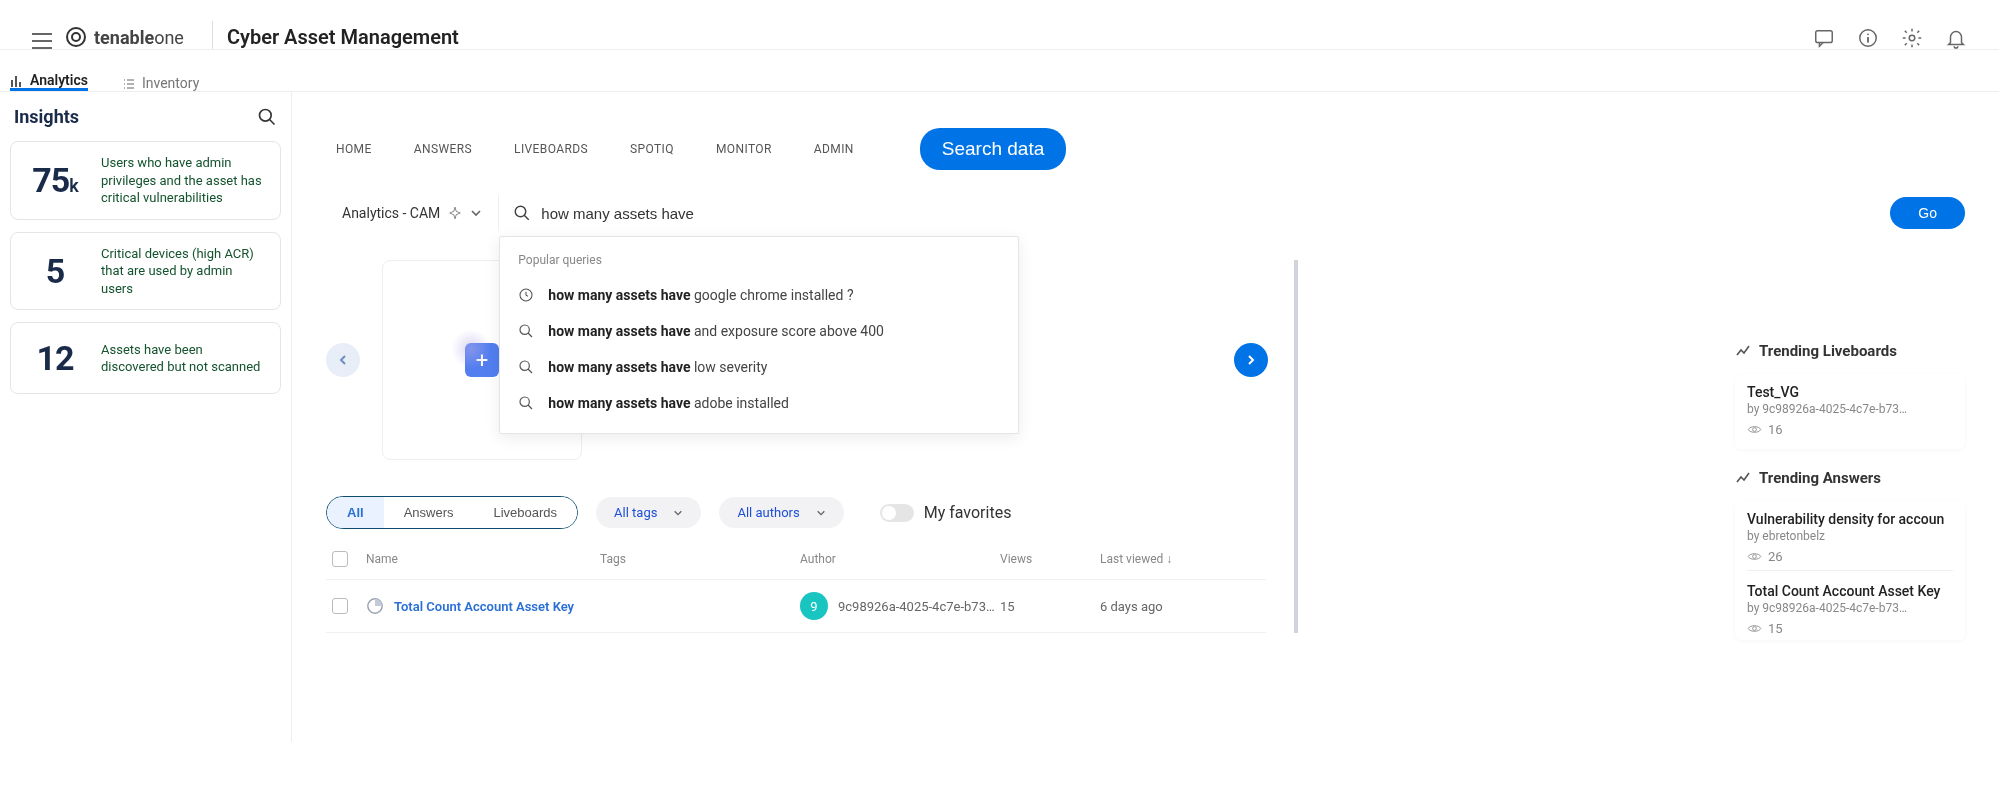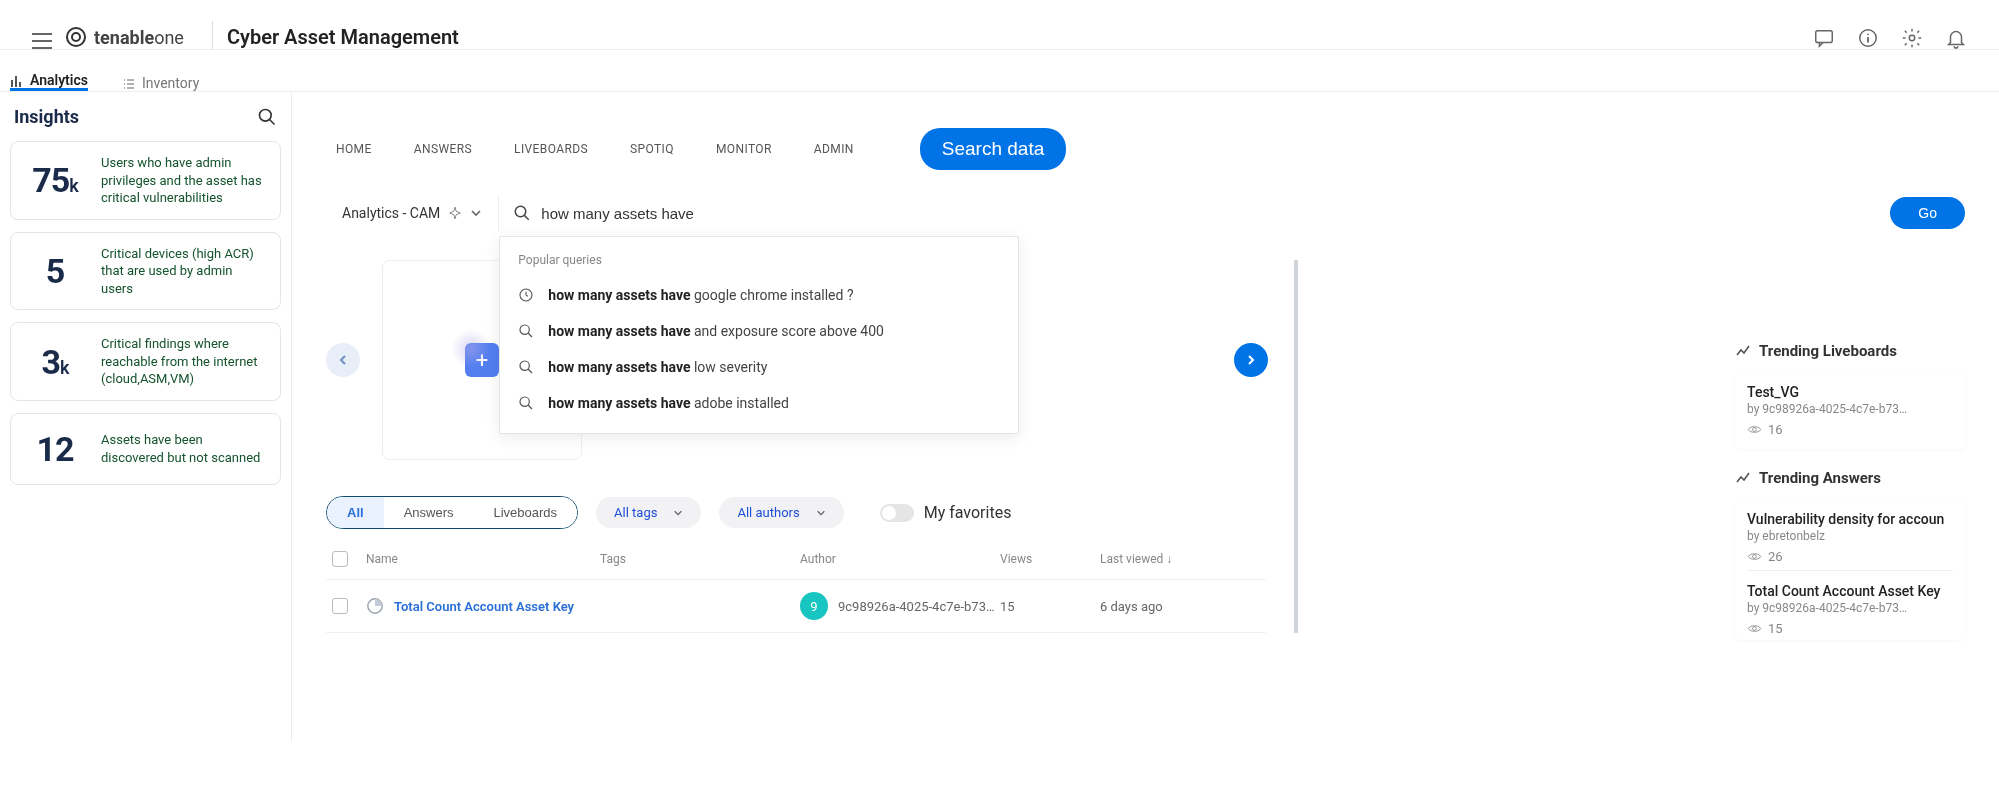--- a/index.html
+++ b/index.html
@@ -159,24 +159,20 @@
     <div id="insight-list">
         <div class="insight-card">
           <div class="insight-num">75<small>k</small></div>
   <div class="insight-text">Users who have admin privileges and the asset has critical vulnerabilities</div>
         </div>
         <div class="insight-card">
           <div class="insight-num">5<small></small></div>
   <div class="insight-text">Critical devices (high ACR) that are used by admin users</div>
         </div>
         <div class="insight-card">
-          <div class="insight-num">3<small>k</small></div>
-  <div class="insight-text">Critical findings where reachable from the internet (cloud,ASM,VM)</div>
-        </div>
-        <div class="insight-card">
           <div class="insight-num">12<small></small></div>
   <div class="insight-text">Assets have been discovered but not scanned</div>
         </div>
       </div>
   </div>
 
   <div class="main">
     <div class="main-inner">
 
       <div class="navrow">

